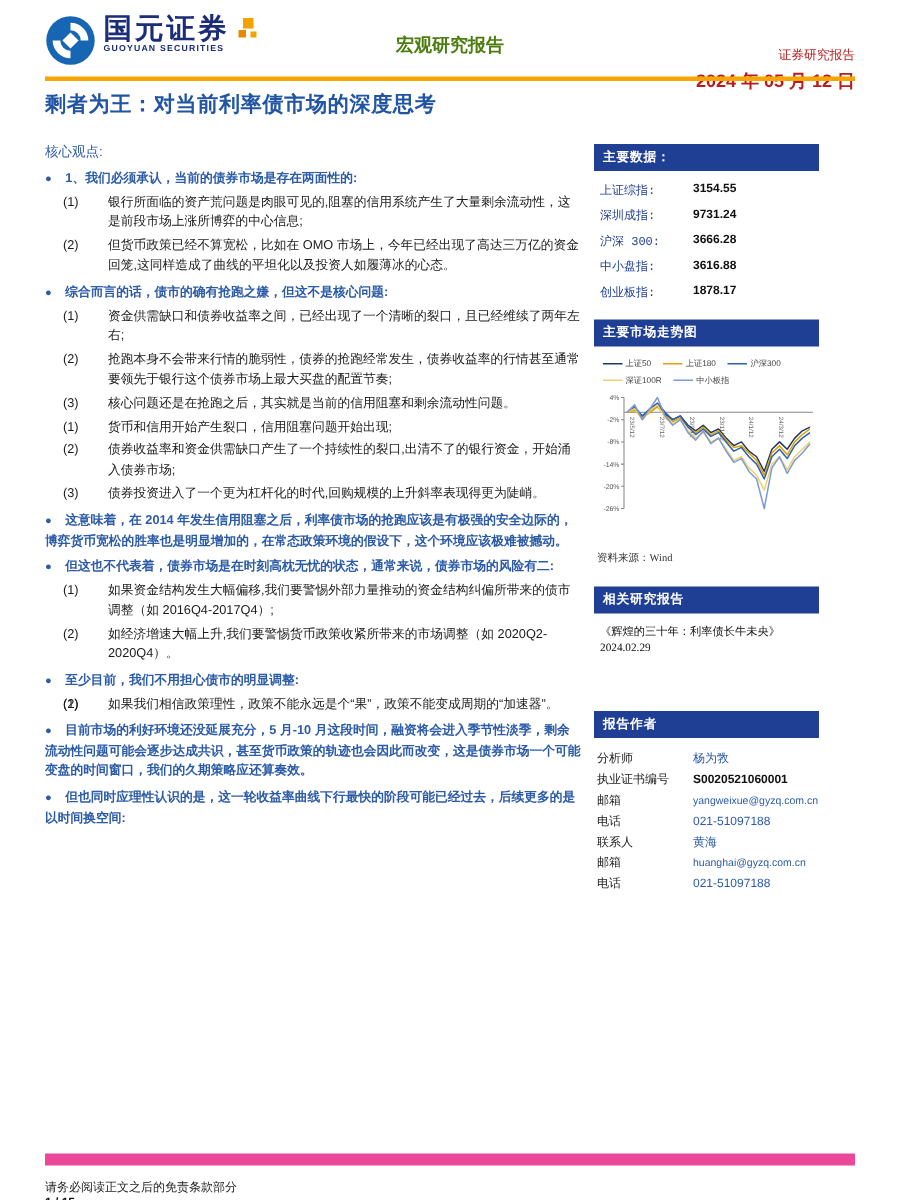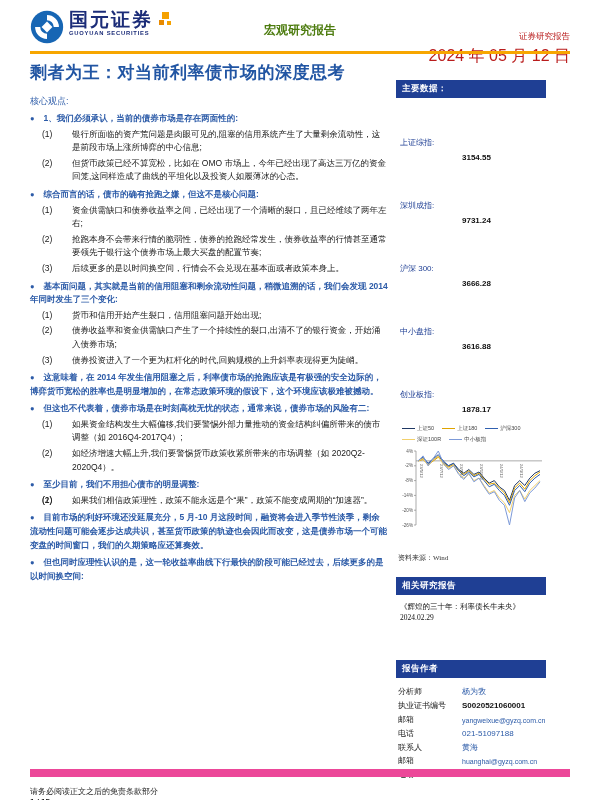--- a/index.html
+++ b/index.html
@@ -17,40 +17,40 @@
   .brand-cn { font-size:19px; font-weight:bold; color:#1b2c78; letter-spacing:2px; line-height:1.05; }
   .brand-en { font-size:5.8px; font-weight:bold; color:#1b2c78; letter-spacing:0.8px; }
   .sq { position:absolute; background:#f5a100; }
   .sq1 { width:7px; height:7px; right:-2px; top:2px; }
   .sq2 { width:5px; height:5px; right:3px; top:10px; background:#e88a00; }
   .sq3 { width:4px; height:4px; right:-4px; top:11px; }
   .report-type { position:absolute; left:50%; transform:translateX(-50%); top:14px;
     font-size:12px; font-weight:bold; color:#4d7c0f; font-family:"Liberation Serif",serif; }
   .header-right { position:absolute; right:0; top:4px; text-align:right; color:#b91c1c;margin-top:19px; }
   .report-cat { font-size:8.5px; font-family:"Liberation Serif",serif; margin-bottom:3px; }
-  .report-date { font-size:16px; font-weight:normal; }
+  .report-date { font-size:12px; font-weight:bold; }
   .gold-rule { position:absolute; left:30px; right:30px; top:51px; height:3px; background:#f7a600; }
   
-  .doc-title { position:absolute; left:30px; top:61px; font-size:17px; font-weight:bold;
+  .doc-title { position:absolute; left:30px; top:61px; font-size:14px; font-weight:bold;
     color:#2155a3; letter-spacing:0.5px; font-family:"Liberation Serif",serif; }
   
   .main-col { position:absolute; left:30px; top:95px; width:358px; }
   .core-heading { font-size:9px; font-weight:normal; color:#2c5ba8; margin-bottom:3px; }
   .lead { font-size:8.5px; line-height:1.6; color:#2c5ba8; font-weight:bold; margin-top:4px; }
   .lead .bullet { margin-right:9px; font-size:7.5px; }
   .item { position:relative; font-size:8.5px; line-height:1.6; color:#1a1a1a; padding-left:42px; margin-top:2px; }
   .item .num { position:absolute; left:12px; }
   
-  .sidebar { position:absolute; left:396px; top:80px; width:150px; }
+  .sidebar { position:absolute; left:396px; top:96px; width:150px; }
   .side-header { background:#1f3f94; color:#ffffff; font-size:8.5px; font-weight:bold;
     padding:3px 6px; font-family:"Liberation Serif",serif; letter-spacing:0.5px; }
   .kd-rows { padding:4px 2px 0 2px; }
   .kd-row { display:flex; font-size:8px; padding:3px 2px; }
-  .kd-label { width:62px; color:#1f3f94; font-family:Liberation Sans, sans-serif;margin-top:32px; }
-  .kd-value { color:#111; font-weight:bold;margin-top:48px; }
+  .kd-label { width:62px; color:#1f3f94; font-family:Liberation Mono, monospace; }
+  .kd-value { color:#111; font-weight:bold; }
   .trend-header { margin-top:10px; }
   .chart-block { padding:8px 0 0 0; }
   .legend { display:flex; flex-wrap:wrap; padding-left:6px; row-gap:4px; column-gap:8px; margin-bottom:4px; }
   .legend-item { display:flex; align-items:center; font-size:5.5px; color:#444; }
   .legend-line { width:13px; height:1.6px; margin-right:2px; }
   .chart-svg { display:block; }
   .source-line { font-size:7px; color:#333; font-family:"Liberation Serif",serif; margin-top:6px; padding-left:2px; }
   .related-header { margin-top:14px; }
   .related-item { font-size:7.5px; color:#111; font-family:"Liberation Serif",serif; padding:6px 0 0 4px; line-height:1.5; }
   .authors-header { margin-top:36px; }
@@ -101,22 +101,21 @@
 
   <div class="main-col">
     <div class="core-heading">核心观点:</div>
     <div>
         <div class="lead"><span class="bullet">●</span><span>1、我们必须承认，当前的债券市场是存在两面性的:</span></div>
         <div class="item"><span class="num">(1)</span><span>银行所面临的资产荒问题是肉眼可见的,阻塞的信用系统产生了大量剩余流动性，这是前段市场上涨所博弈的中心信息;</span></div>
         <div class="item"><span class="num">(2)</span><span>但货币政策已经不算宽松，比如在 OMO 市场上，今年已经出现了高达三万亿的资金回笼,这同样造成了曲线的平坦化以及投资人如履薄冰的心态。</span></div>
         <div class="lead"><span class="bullet">●</span><span>综合而言的话，债市的确有抢跑之嫌，但这不是核心问题:</span></div>
         <div class="item"><span class="num">(1)</span><span>资金供需缺口和债券收益率之间，已经出现了一个清晰的裂口，且已经维续了两年左右;</span></div>
         <div class="item"><span class="num">(2)</span><span>抢跑本身不会带来行情的脆弱性，债券的抢跑经常发生，债券收益率的行情甚至通常要领先于银行这个债券市场上最大买盘的配置节奏;</span></div>
-        <div class="item"><span class="num">(3)</span><span>后续更多的是以时间换空间，行情会不会兑现在基本面或者政策本身上。</span></div>
-        <div class="lead"><span class="bullet">●</span><span>基本面问题，其实就是当前的信用阻塞和剩余流动性问题，稍微追溯的话，我们会发现 2014 年同时发生了三个变化:</span></div>
+        <div class="item"><span class="num">(3)</span><span>核心问题还是在抢跑之后，其实就是当前的信用阻塞和剩余流动性问题。</span></div>
         <div class="item"><span class="num">(1)</span><span>货币和信用开始产生裂口，信用阻塞问题开始出现;</span></div>
         <div class="item"><span class="num">(2)</span><span>债券收益率和资金供需缺口产生了一个持续性的裂口,出清不了的银行资金，开始涌入债券市场;</span></div>
         <div class="item"><span class="num">(3)</span><span>债券投资进入了一个更为杠杆化的时代,回购规模的上升斜率表现得更为陡峭。</span></div>
         <div class="lead"><span class="bullet">●</span><span>这意味着，在 2014 年发生信用阻塞之后，利率债市场的抢跑应该是有极强的安全边际的，博弈货币宽松的胜率也是明显增加的，在常态政策环境的假设下，这个环境应该极难被撼动。</span></div>
         <div class="lead"><span class="bullet">●</span><span>但这也不代表着，债券市场是在时刻高枕无忧的状态，通常来说，债券市场的风险有二:</span></div>
         <div class="item"><span class="num">(1)</span><span>如果资金结构发生大幅偏移,我们要警惕外部力量推动的资金结构纠偏所带来的债市调整（如 2016Q4-2017Q4）;</span></div>
         <div class="item"><span class="num">(2)</span><span>如经济增速大幅上升,我们要警惕货币政策收紧所带来的市场调整（如 2020Q2-2020Q4）。</span></div>
         <div class="lead"><span class="bullet">●</span><span>至少目前，我们不用担心债市的明显调整:</span></div>
         <div class="item"><span class="num">(1)</span></div>
         <div class="item"><span class="num">(2)</span><span>如果我们相信政策理性，政策不能永远是个“果”，政策不能变成周期的“加速器”。</span></div>
@@ -143,20 +142,21 @@
         <div class="kd-row">
           <span class="kd-label">中小盘指:</span>
           <span class="kd-value">3616.88</span>
         </div>
         <div class="kd-row">
           <span class="kd-label">创业板指:</span>
           <span class="kd-value">1878.17</span>
         </div>
       </div>
 
+    <div class="side-header trend-header">主要市场走势图</div>
     <div class="chart-block">
       <div class="legend">
           <span class="legend-item">
             <span class="legend-line" style="background: rgb(31, 56, 100);"></span>
             <span>上证50</span>
           </span>
           <span class="legend-item">
             <span class="legend-line" style="background: rgb(223, 164, 0);"></span>
             <span>上证180</span>
           </span>

